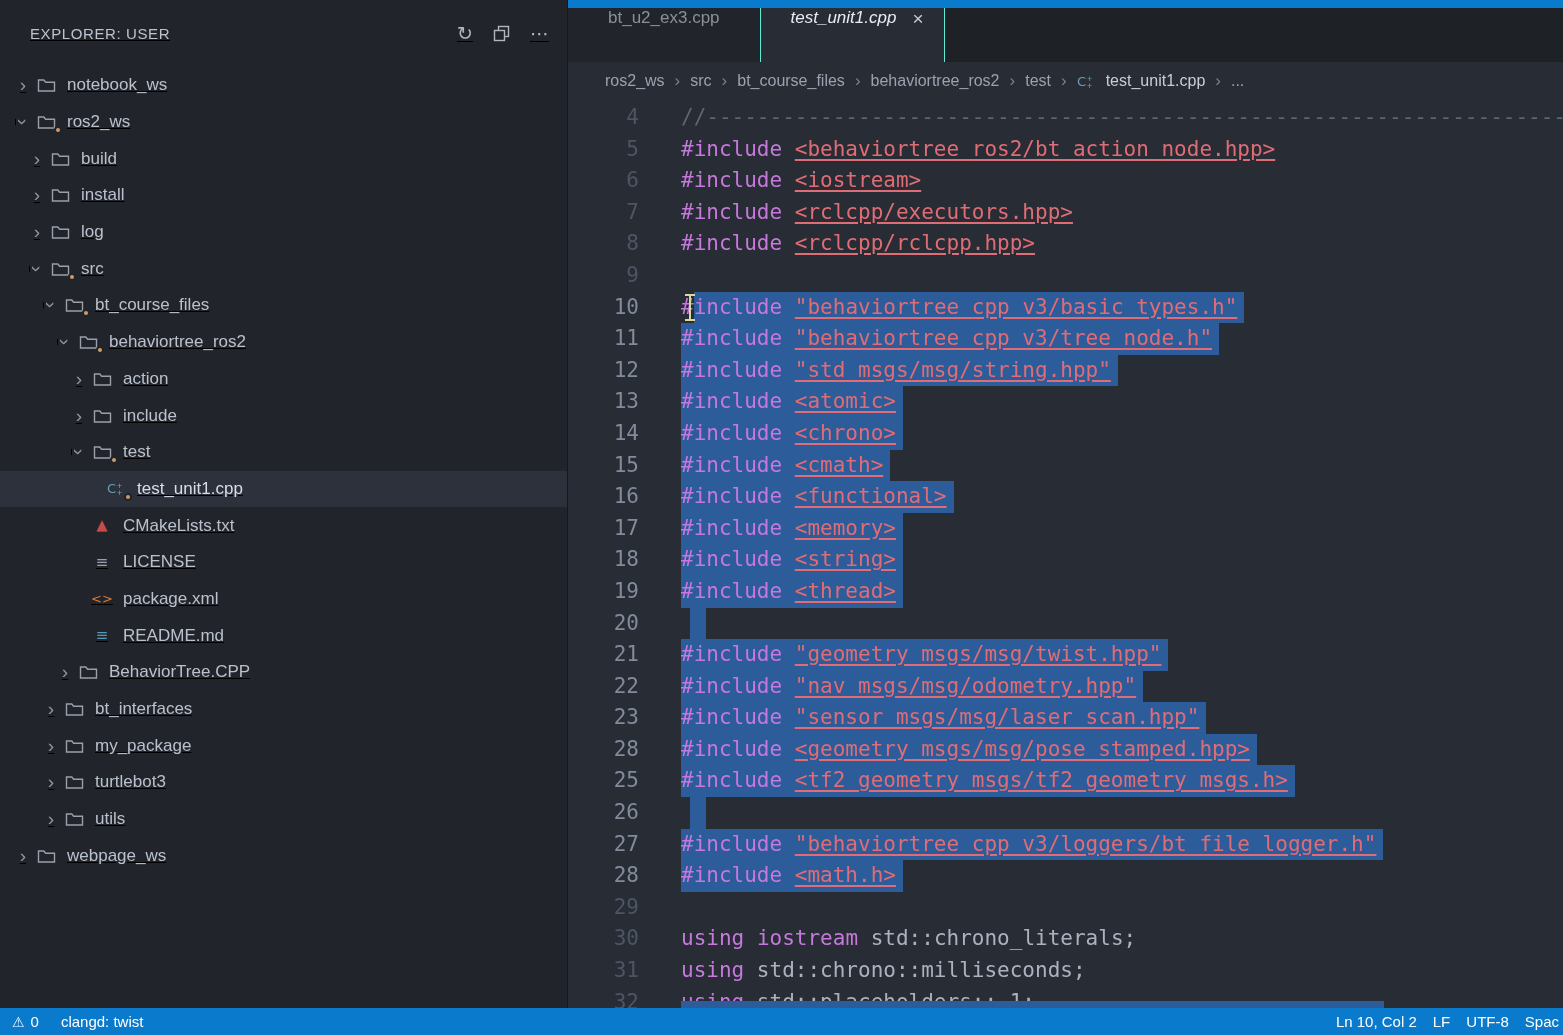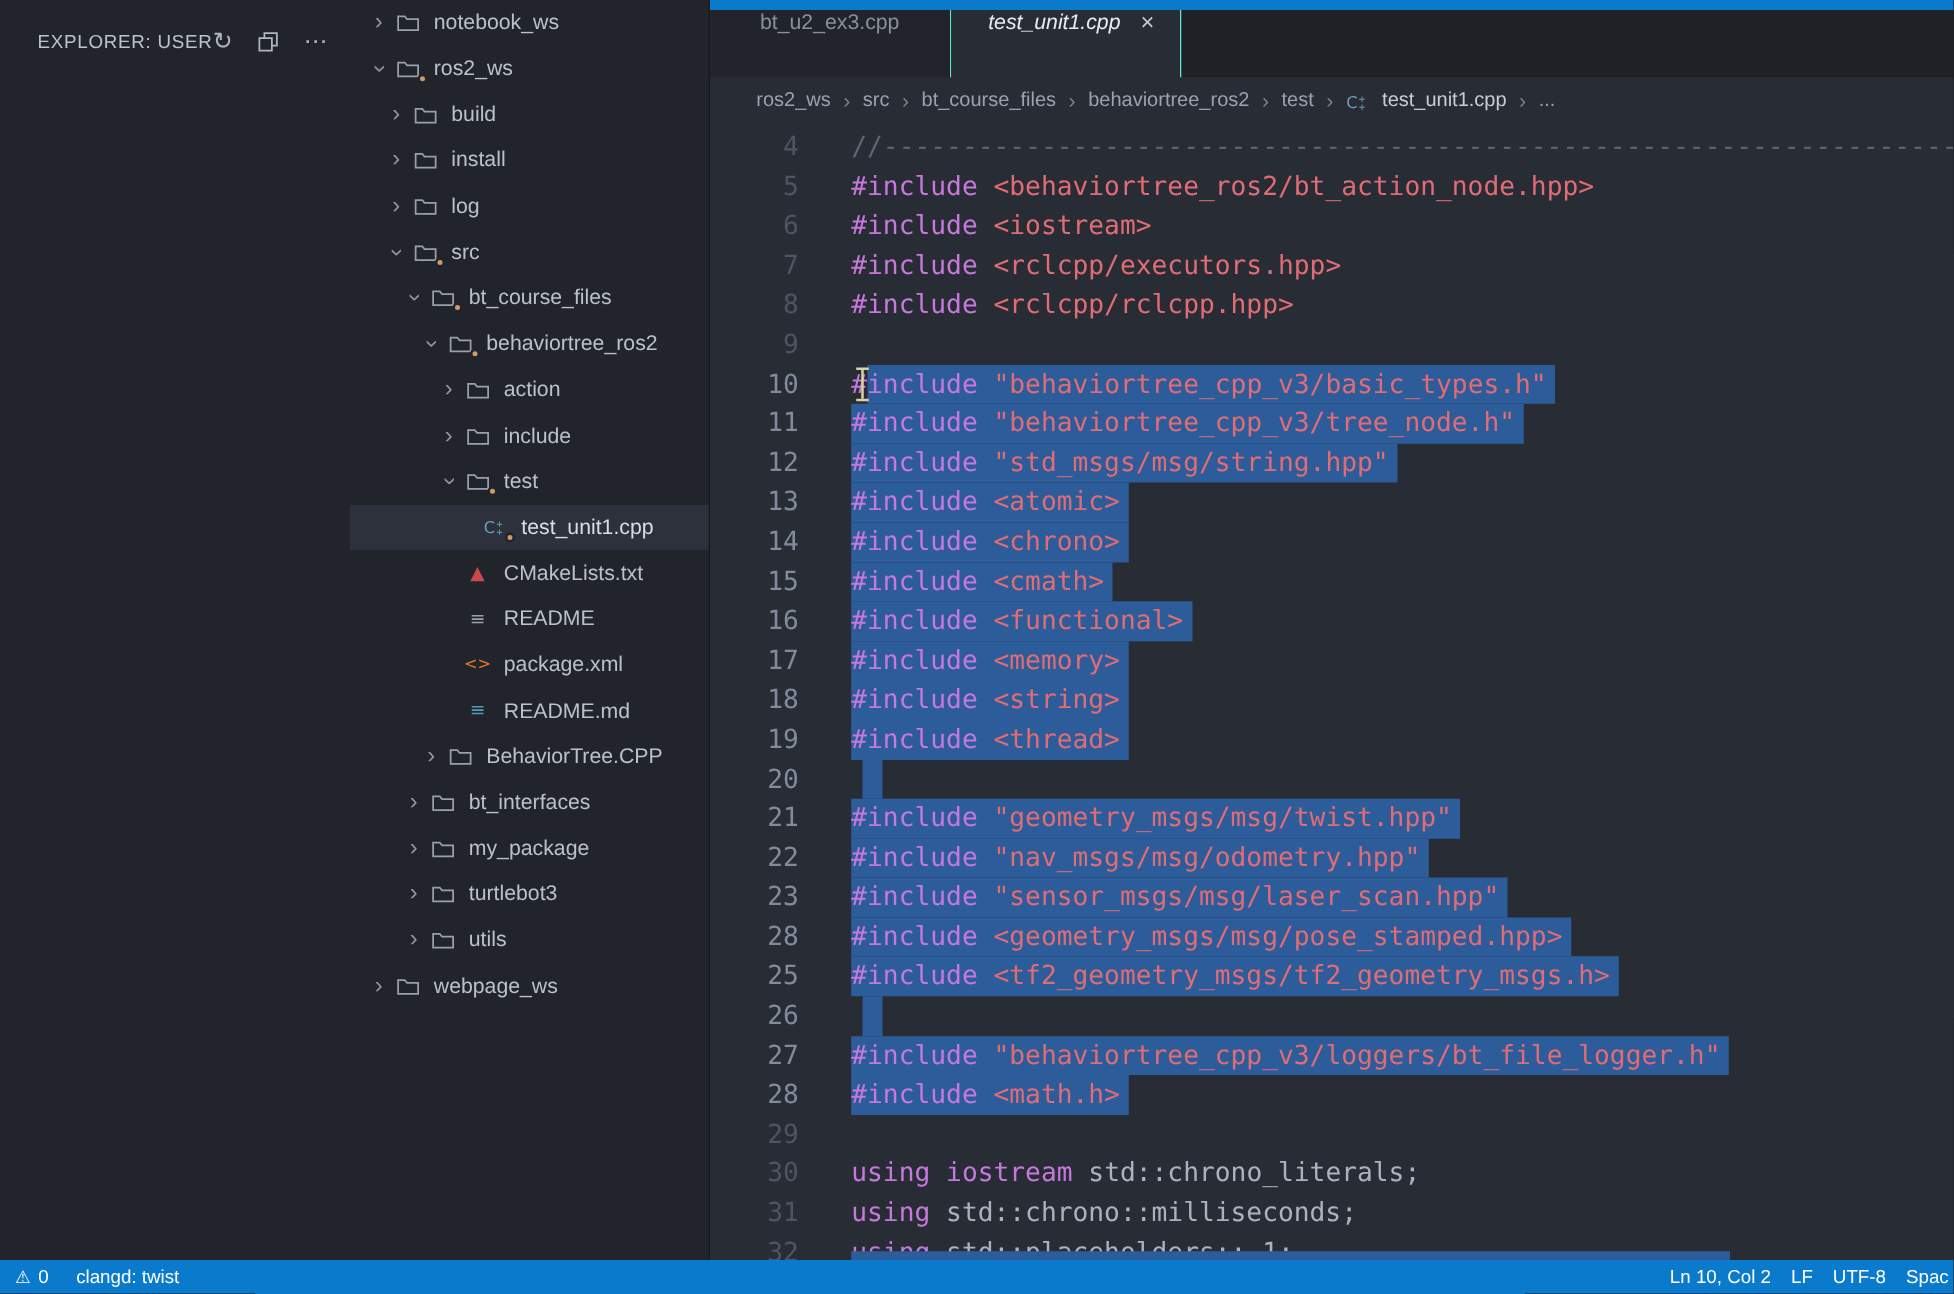--- a/index.html
+++ b/index.html
@@ -5,21 +5,21 @@
   :root{
     --bg:#282c34; --side:#21252b; --tabbar:#1e2227; --blue:#0a7acc;
     --sel:#2d5c9a; --kw:#c678dd; --str:#e06c75; --cmt:#5f6672; --p:#abb2bf;
   }
   *{box-sizing:border-box;margin:0;padding:0;}
   body{background:#14161a;font-family:"Liberation Sans","DejaVu Sans",sans-serif;}
   .app{width:1563px;height:1035px;display:flex;flex-direction:column;overflow:hidden;background:var(--bg);}
   .main{flex:1;display:flex;min-height:0;}
 
   
-  .sidebar{width:568px;flex:none;background:var(--side);border-right:1px solid #15181d;display:flex;flex-direction:row;}
+  .sidebar{width:568px;flex:none;background:var(--side);border-right:1px solid #15181d;display:flex;flex-direction:column;text-decoration:underline;}
   .side-header{height:67px;flex:none;display:flex;align-items:center;justify-content:space-between;padding:0 18px 0 30px;}
   .side-title{font-size:15px;letter-spacing:.6px;color:#bcc3cd;}
   .hicons{display:flex;align-items:center;gap:20px;}
   .hic{color:#b0b6bf;font-size:19px;cursor:pointer;display:flex;align-items:center;}
   .tree{flex:1;overflow:hidden;}
   .trow{display:flex;align-items:center;height:36.7px;font-size:17px;color:#bac1cc;cursor:pointer;white-space:nowrap;}
   .trow.selected{background:#2c313c;color:#d9dde5;}
   .chev{width:22px;flex:none;font-size:19px;color:#8f96a3;display:flex;justify-content:center;}
   .chev.open{transform:rotate(90deg);}
   .chev.none{visibility:hidden;}
@@ -41,21 +41,21 @@
   .bc-icon{display:flex;align-items:center;}
 
   
   .code{flex:1;position:relative;overflow:hidden;background:var(--bg);
         font-family:"DejaVu Sans Mono","Liberation Mono",monospace;font-size:21px;line-height:31.6px;padding-top:2px;}
   .line{display:flex;height:31.6px;position:relative;}
   .lnum{width:71px;flex:none;text-align:right;color:#4d5565;user-select:none;}
   .lnum.bright{color:#818b9c;}
   .ltext{flex:1;padding-left:42px;white-space:pre;height:100%;}
   .kw{color:var(--kw);}
-  .str{color:var(--str);text-underline-offset:3px;}
+  .str{color:var(--str);text-decoration:underline;text-underline-offset:3px;}
   .cmt{color:var(--cmt);}
   .p{color:var(--p);}
   .selwrap{display:inline-block;vertical-align:top;height:100%;background:var(--sel);padding-right:7px;}
   .selblock{display:inline-block;vertical-align:top;height:100%;width:16px;margin-left:9px;background:var(--sel);}
   .ibeam{position:absolute;left:121px;top:4px;width:2px;height:23px;background:#d8d6a2;}
   .ibeam::before,.ibeam::after{content:"";position:absolute;left:-4px;width:10px;height:2px;background:#d8d6a2;}
   .ibeam::before{top:-2px;}
   .ibeam::after{bottom:-2px;}
   .bottom-sel{position:absolute;left:113px;bottom:0;width:703px;height:7px;background:var(--sel);}
 
@@ -208,21 +208,21 @@
             <span class="ticon">
               <span class="gi" style="color:#c94a4a">▲</span>
             </span>
             <span class="tlabel">CMakeLists.txt</span>
           </div>
           <div class="trow" style="padding-left: 68px;">
             <span class="chev none">›</span>
             <span class="ticon">
               <span class="gi" style="color:#9aa1ac">≡</span>
             </span>
-            <span class="tlabel">README</span>
+            <span class="tlabel">LICENSE</span>
           </div>
           <div class="trow" style="padding-left: 68px;">
             <span class="chev none">›</span>
             <span class="ticon">
               <span class="gi" style="color:#e37933;font-size:13px">&lt;&gt;</span>
             </span>
             <span class="tlabel">package.xml</span>
           </div>
           <div class="trow" style="padding-left: 68px;">
             <span class="chev none">›</span>

